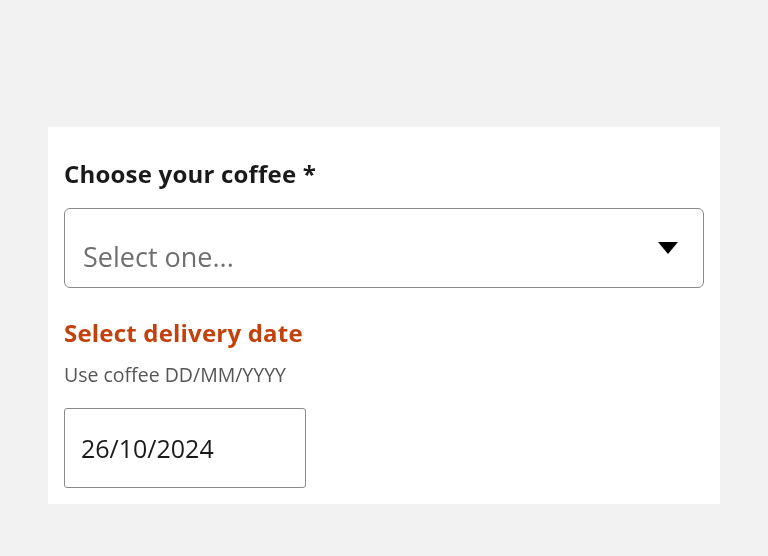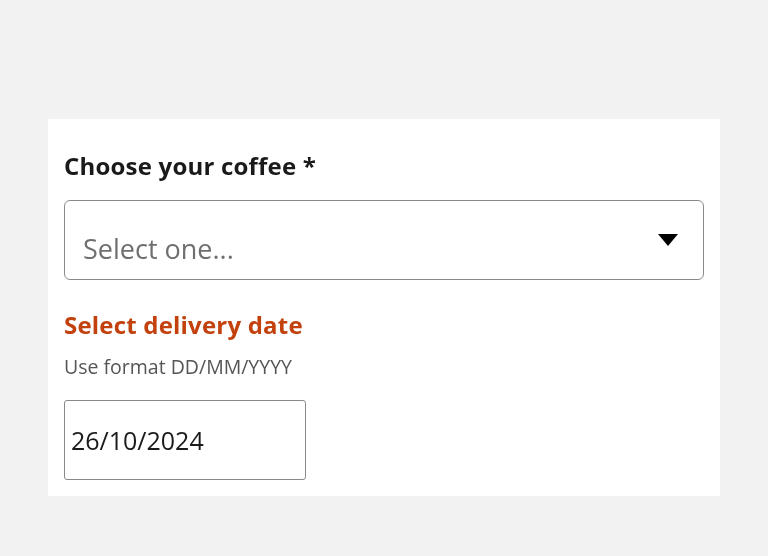--- a/index.html
+++ b/index.html
@@ -11,21 +11,21 @@
     background: #f2f2f2;
     font-family: "Open Sans", -apple-system, BlinkMacSystemFont, "Segoe UI", Roboto, Helvetica, Arial, sans-serif;
     width: 768px;
     height: 556px;
     overflow: hidden;
   }
   .card {
     background: #ffffff;
     position: absolute;
     left: 48px;
-    top: 119px;
+    top: 127px;
     width: 672px;
     padding: 30px 16px 16px 16px;
   }
   .field-label {
     font-size: 24px;
     font-weight: 700;
     color: #1a1a1a;
     letter-spacing: 0.2px;
     margin-bottom: 18px;
     display: block;
@@ -77,35 +77,35 @@
     display: block;
   }
   .date-input {
     width: 242px;
     height: 80px;
     border: 1px solid #8a8a8a;
     border-radius: 3px;
     background: #fff;
     font-size: 25px;
     color: #1a1a1a;
-    padding: 0 6px;
+    padding: 0 16px;
     font-family: inherit;
   }
 </style>
 </head>
 <body>
 
 <div class="card">
 
   <label class="field-label">Choose your coffee *</label>
 
   <div class="select-wrap">
     <button type="button" class="select-btn">
       <span>Select one...</span>
     </button>
     <span class="caret"></span>
   </div>
 
   <label class="field-label-2">Select delivery date</label>
-  <span class="hint">Use format DD/MM/YYYY</span>
+  <span class="hint">Use coffee DD/MM/YYYY</span>
   <input type="text" class="date-input" value="26/10/2024" style="">
 
 </div>
 
 </body></html>

